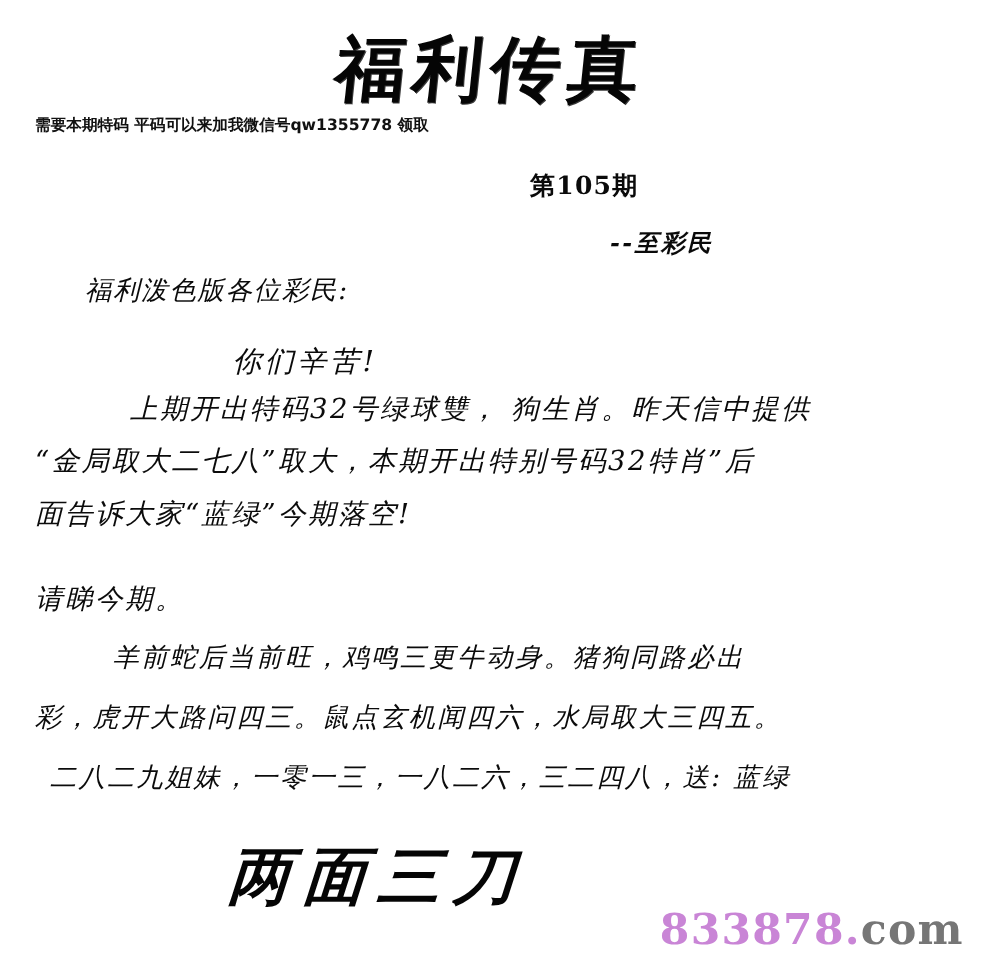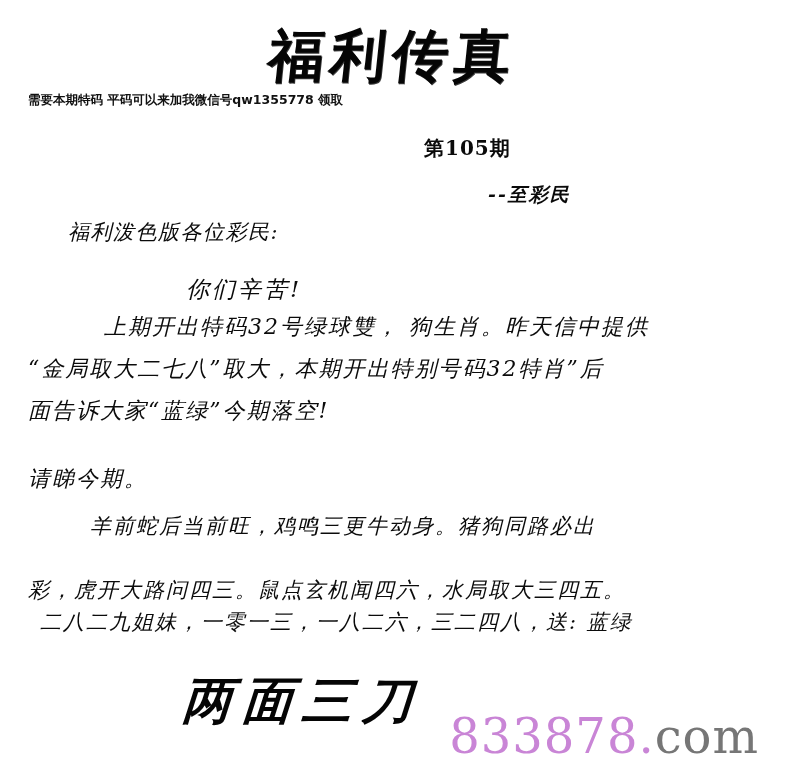--- a/index.html
+++ b/index.html
@@ -149,21 +149,21 @@
   .p2-1 {
     position: absolute;
     left: 90px;
     top: 300px;
     font-size: 21px;
     letter-spacing: 2px;
   }
   .p2-2 {
     position: absolute;
     left: 28px;
-    top: 364px;
+    top: 348px;
     font-size: 21px;
     letter-spacing: 2px;
   }
   .p2-3 {
     position: absolute;
     left: 40px;
     top: 396px;
     font-size: 21px;
     letter-spacing: 2px;
   }
@@ -184,25 +184,25 @@
     transform: skewX(-4deg);
   }
   .big-phrase-inner {
     display: inline-block;
     margin-right: 180px;
   }
 
   
   .watermark {
     position: absolute;
-    right: 26px;
+    right: 14px;
     bottom: 8px;
     font-family: "DejaVu Serif", serif;
-    font-size: 48px;
-    font-weight: normal;
+    font-size: 34px;
+    font-weight: bold;
     color: #c77fd4;
     letter-spacing: 1px;
     opacity: 0.95;
   }
   .watermark .dom {
     color: #6f6f6f;
   }
 </style>
 </head>
 <body>

